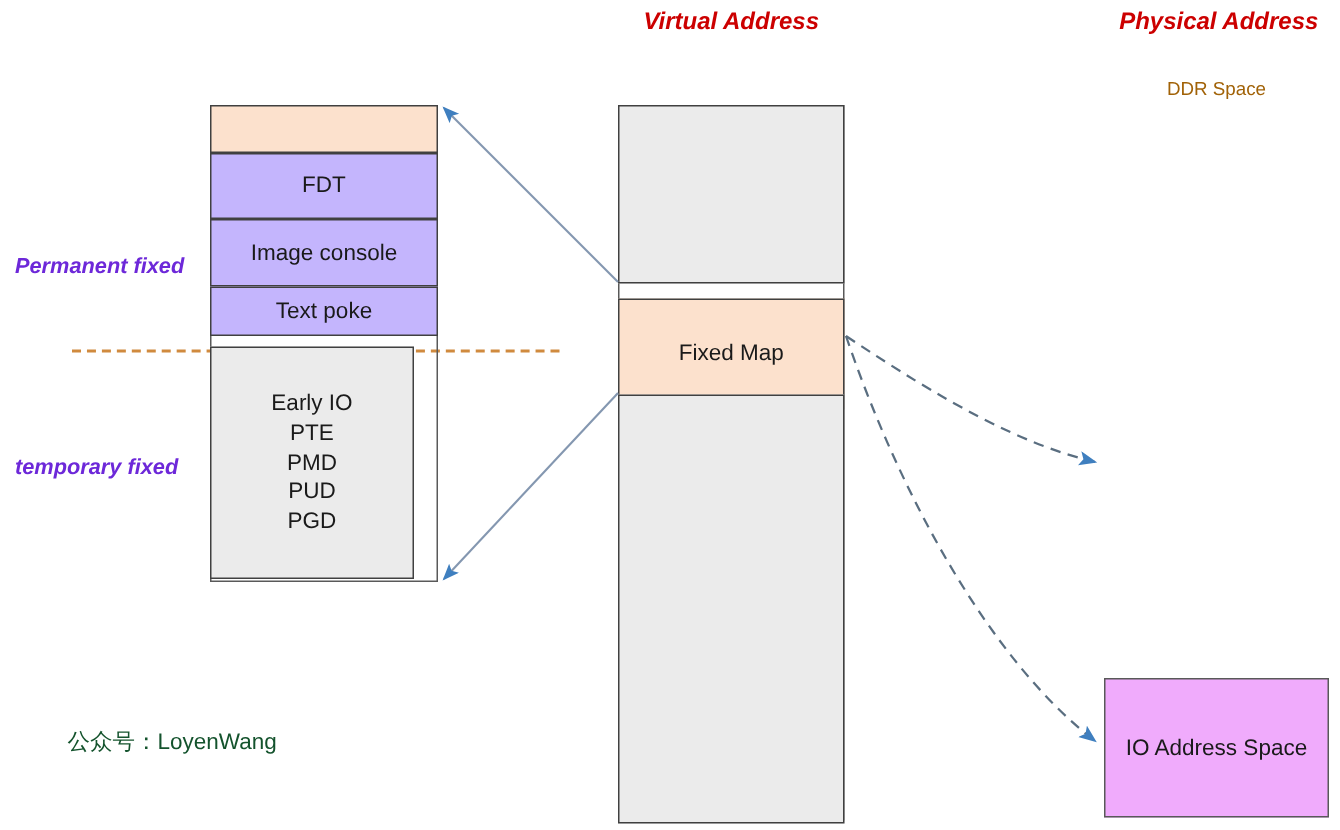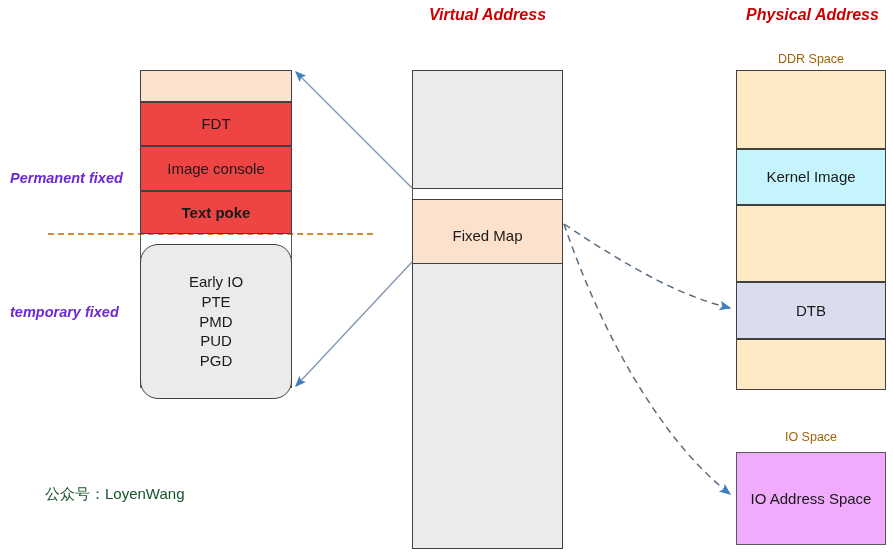--- a/index.html
+++ b/index.html
@@ -52,21 +52,21 @@
     color: #1a1a1a;
     line-height: 1.32;
     text-align: center;
   }
   .stack-outer {
     border: 1.5px solid #595959;
     box-sizing: border-box;
   }
 
   .c-peach  { background: #fce1cd; }
-  .c-green  { background: #ef4444; }
+  .c-green  { background: #c4b5fd; }
   .c-gray   { background: #ebebeb; }
   .c-tan    { background: #fdeac5; }
   .c-cyan   { background: #c6f4fc; }
   .c-lav    { background: #d9ddee; }
   .c-blue   { background: #f0abfc; text-align: center; }
 
   .multiline { flex-direction: column; }
 
   .dashed-sep {
     border-top: 2px dashed #d08a3e;
@@ -90,68 +90,55 @@
 <body>
 
 <div id="canvas">
 
   <div class="abs heading" style="left:405px; top:6px; width:165px;">Virtual Address</div>
 
   <div class="abs heading" style="left:730px; top:6px; width:165px;">Physical Address</div>
 
   <div class="abs sublabel" style="left:736px; top:52px; width:150px;">DDR Space</div>
 
-  <div class="abs sublabel" style="left:736px; top:430px; width:150px;">IO Space</div>
 
   <div class="abs side-label" style="left:10px; top:170px;">Permanent fixed</div>
 
   <div class="abs side-label" style="left:10px; top:304px;">temporary fixed</div>
 
   <div class="abs dashed-sep" style="left:48px; top:233px; width:325px;"></div>
 
   <div class="abs stack-outer" style="left:140px; top:70px; width:152px; height:318px;">
 
     <div class="seg c-peach abs" style="left:-1px; top:-1px; width:152px; height:32px;"></div>
 
     <div class="seg c-green abs" style="left:-1px; top:31px; width:152px; height:44px;">FDT</div>
 
     <div class="seg c-green abs" style="left:-1px; top:75px; width:152px; height:45px;">Image console</div>
 
-    <div class="seg c-green abs" style="left:-1px; top:120px; width:152px; height:43px;font-weight:bold;">Text poke</div>
+    <div class="seg c-green abs" style="left:-1px; top:120px; width:152px; height:33px;">Text poke</div>
 
-    <div class="seg c-gray multiline abs" style="left:-1px; top:173px; width:152px; height:155px;border-radius:18px;">
+    <div class="seg c-gray multiline abs" style="left:-1px; top:160px; width:136px; height:155px;">
       <span>Early IO</span>
       <span>PTE</span>
       <span>PMD</span>
       <span>PUD</span>
       <span>PGD</span>
     </div>
   </div>
 
   <div class="abs stack-outer" style="left:412px; top:70px; width:151px; height:477px;">
 
     <div class="seg c-gray abs" style="left:-1px; top:-1px; width:151px; height:119px;"></div>
 
     <div class="seg c-peach abs" style="left:-1px; top:128px; width:151px; height:74px;">Fixed Map</div>
 
     <div class="seg c-gray abs" style="left:-1px; top:192px; width:151px; height:286px;"></div>
   </div>
 
-  <div class="abs stack-outer" style="left:736px; top:70px; width:150px; height:318px;">
-
-    <div class="seg c-tan abs" style="left:-1px; top:-1px; width:150px; height:79px;"></div>
-
-    <div class="seg c-cyan abs" style="left:-1px; top:78px; width:150px; height:56px;">Kernel Image</div>
-
-    <div class="seg c-tan abs" style="left:-1px; top:134px; width:150px; height:77px;"></div>
-
-    <div class="seg c-lav abs" style="left:-1px; top:211px; width:150px; height:57px;">DTB</div>
-
-    <div class="seg c-tan abs" style="left:-1px; top:268px; width:150px; height:51px;"></div>
-  </div>
 
   <div class="abs seg c-blue" style="left:736px; top:452px; width:150px; height:93px; border:1.5px solid #595959;">IO Address Space</div>
 
   <div class="abs watermark" style="left:45px; top:485px;">公众号：LoyenWang</div>
 
   <svg class="overlay">
     <defs>
       <marker id="arrowSolid" markerWidth="9" markerHeight="9" refX="7" refY="3.2" orient="auto" markerUnits="strokeWidth">
         <path d="M0,0 L8,3.2 L0,6.4 L1.7,3.2 z" fill="#3f7fbf"></path>
       </marker>

